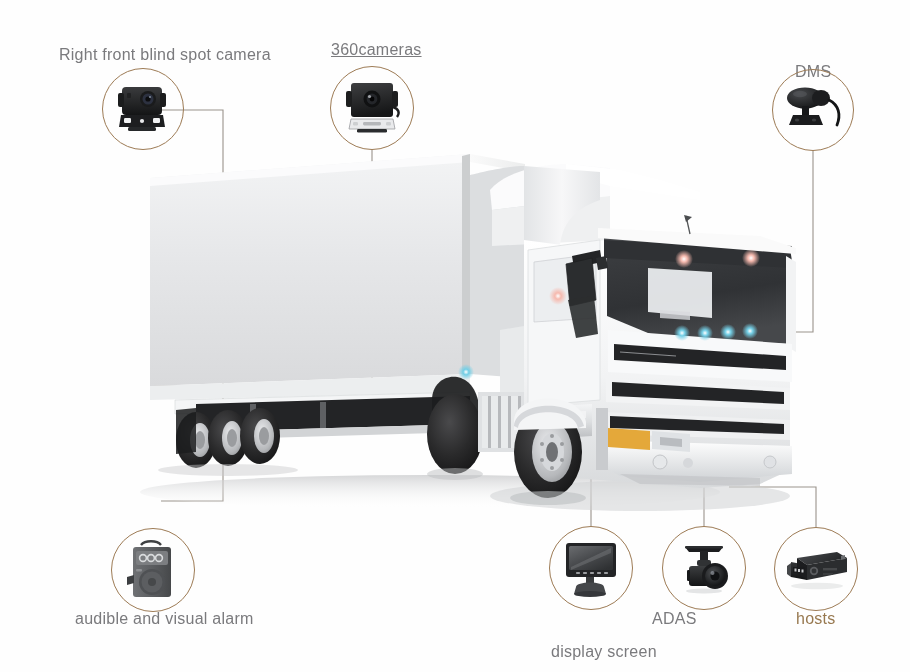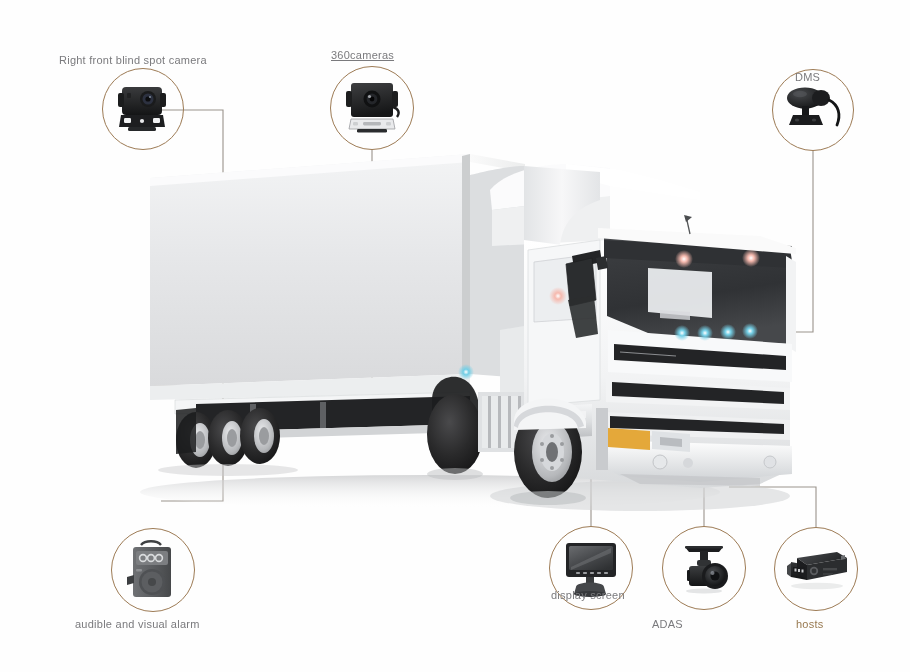--- a/index.html
+++ b/index.html
@@ -18,26 +18,25 @@
   .node{position:absolute;z-index:5;}
   .circle{
     position:absolute;
     border-radius:50%;
     border:1.3px solid #9d7b55;
     background:transparent;
     box-sizing:border-box;
   }
   .label{
     position:absolute;
-    font-size:11px;
+    font-size:16px;
     color:#7a7a7d;
     letter-spacing:.25px;
     white-space:nowrap;
     line-height:1;
-    margin-top:8px;
   }
   .label.accent{color:#97784f;}
   .iconwrap{position:absolute;display:flex;align-items:center;justify-content:center;}
   .iconwrap svg{display:block;}
 </style>
 </head>
 <body>
 
 <div id="stage">
 
@@ -393,21 +392,21 @@
           <rect x="23" y="35" width="4" height="2" rx="0.8"></rect>
           <rect x="30" y="35" width="4" height="2" rx="0.8"></rect>
           <rect x="37" y="35" width="4" height="2" rx="0.8"></rect>
           <rect x="44" y="35" width="4" height="2" rx="0.8"></rect>
         </g>
         <rect x="26" y="40" width="8" height="10" fill="#3a3c3e"></rect>
         <path d="M16,50 C16,44 44,44 44,50 L46,57 L14,57 Z" fill="#45474a"></path>
         <ellipse cx="30" cy="57" rx="16" ry="3" fill="#35373a"></ellipse>
       </svg>
     </div>
-    <div class="label" style="left:551px;top:582px;">display screen</div>
+    <div class="label" style="left:551px;top:644px;">display screen</div>
   </div>
 
   <div class="node">
     <div class="circle" style="left:662px;top:526px;width:84px;height:84px;"></div>
     <div class="iconwrap" style="left:672px;top:536px;width:64px;height:64px;">
       <svg width="62" height="62" viewBox="0 0 62 62">
         <defs>
           <radialGradient id="adasLens" cx="0.4" cy="0.35" r="0.75">
             <stop offset="0" stop-color="#4e5053"></stop>
               <stop offset="0.6" stop-color="#26282a"></stop>

